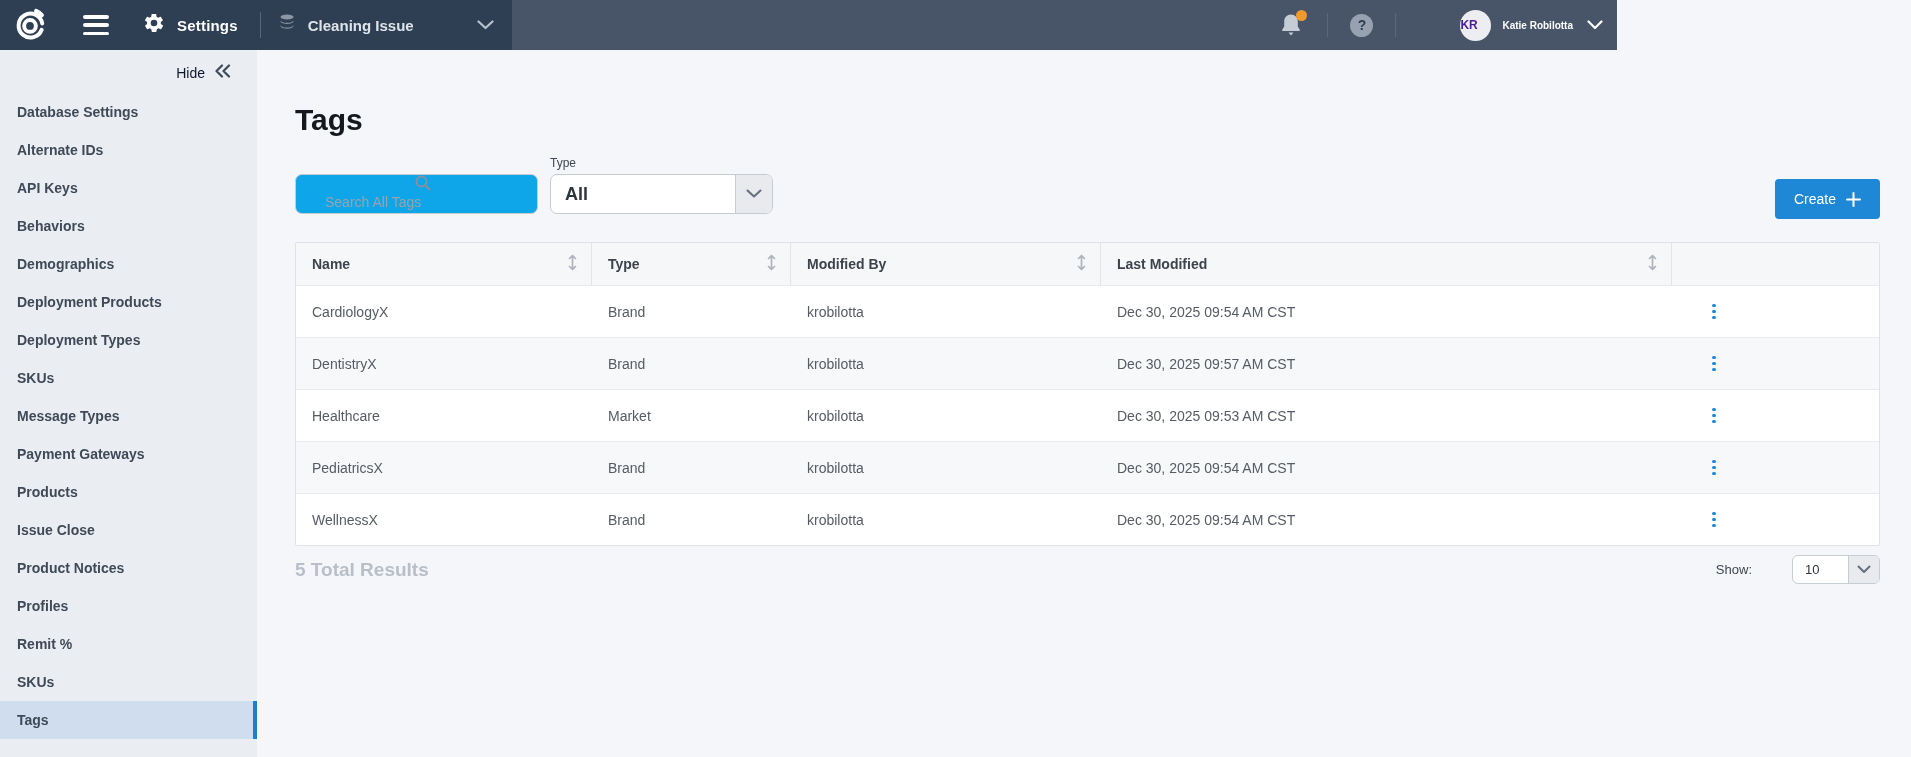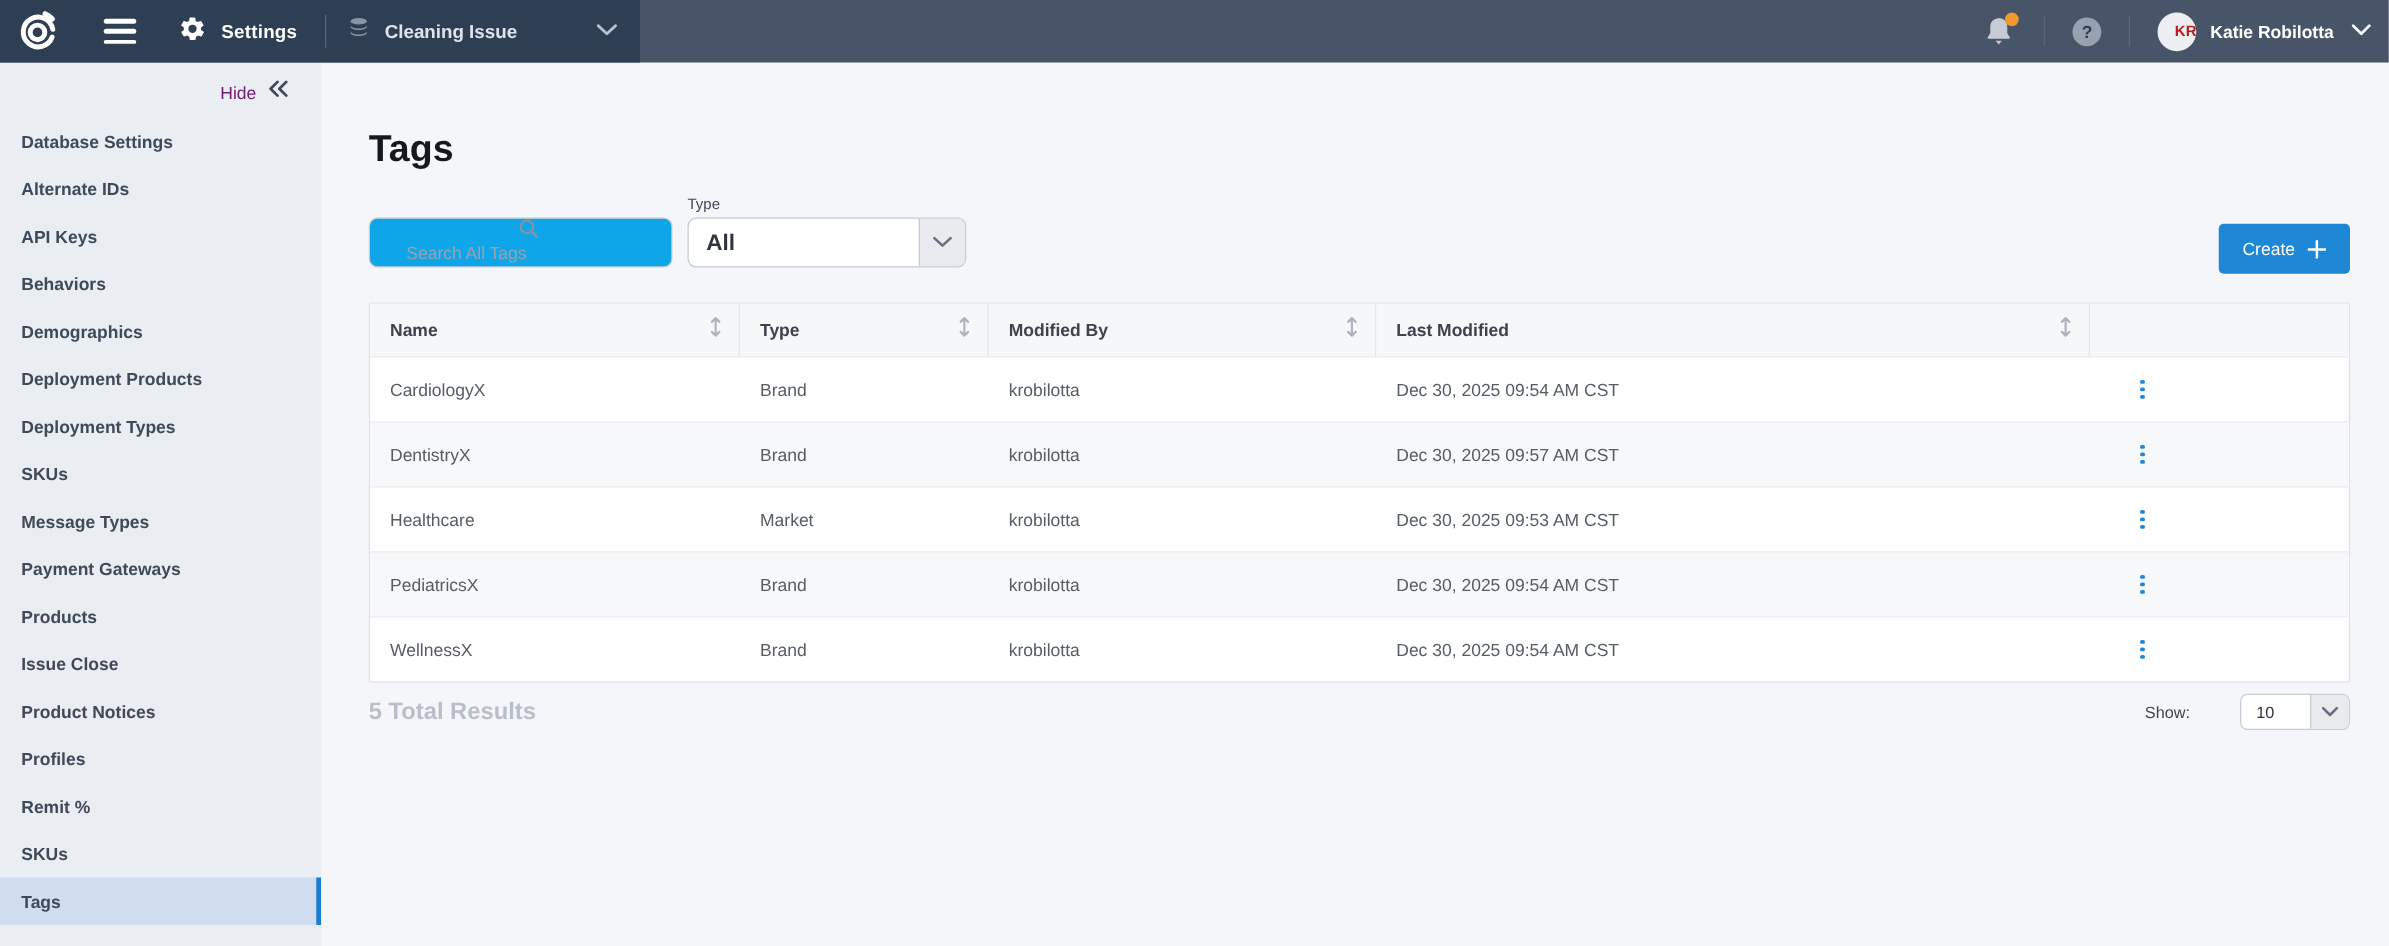--- a/index.html
+++ b/index.html
@@ -1,20 +1,20 @@
 <!DOCTYPE html>
 <html><head>
 <meta charset="utf-8">
 <style>
   * { margin:0; padding:0; box-sizing:border-box; }
   html,body { width:1911px; height:757px; overflow:hidden;
     font-family:"Liberation Sans", sans-serif; background:#f4f6f9; }
 
   
-  .topbar { position:absolute; top:0; left:0; width:1911px; height:50px;
+  .topbar { position:absolute; top:0; left:0; width:1617px; height:50px;
     background:#485568; display:flex; align-items:center; z-index:10; }
   .topbar-left { width:512px; height:50px; background:#2e3f54;
     display:flex; align-items:center; flex:0 0 auto; }
   .logo { width:34px; height:34px; margin-left:13px; display:flex; align-items:center; justify-content:center; }
   .hamburger { margin-left:36px; width:26px; height:20px; display:flex; flex-direction:column; justify-content:space-between; cursor:pointer; }
   .hamburger span { display:block; height:3.5px; background:#ffffff; border-radius:2px; }
   .settings-group { display:flex; align-items:center; margin-left:34px; cursor:pointer; }
   .settings-label { color:#ffffff; font-size:15px; font-weight:700; margin-left:12px; letter-spacing:.2px; }
   .topbar-divider { width:1px; height:26px; background:#57647a; margin-left:22px; }
   .db-selector { display:flex; align-items:center; flex:1; height:50px; cursor:pointer; }
@@ -24,31 +24,31 @@
 
   .topbar-right { margin-left:auto; display:flex; align-items:center; height:50px; padding-right:10px; }
   .bell-wrap { position:relative; width:26px; height:26px; cursor:pointer; }
   .bell-badge { position:absolute; top:-2px; right:-2px; width:11px; height:11px;
     border-radius:50%; background:#f09a2e; }
   .tb-sep { width:1px; height:24px; background:#5a6679; margin:0 22px; }
   .help-circle { width:23px; height:23px; border-radius:50%; background:#97a1af;
     color:#2c3c52; font-size:14px; font-weight:700; display:flex; align-items:center;
     justify-content:center; cursor:pointer; }
   .avatar { width:31px; height:31px; border-radius:50%; background:#eceef1;
-    color:#b91c1c; font-size:12px; font-weight:700; display:flex; align-items:center;
-    justify-content:flex-end; }
-  .user-name { color:#ffffff; font-size:14px; font-weight:700; margin-left:11px; }
+    color:#4c1d95; font-size:12px; font-weight:700; display:flex; align-items:center;
+    justify-content:flex-start;margin-left:42px; }
+  .user-name { color:#ffffff; font-size:10px; font-weight:700; margin-left:11px; }
   .user-chevron { margin-left:14px; margin-right:4px; cursor:pointer; }
 
   
   .sidebar { position:absolute; top:50px; left:0; width:257px; bottom:0;
     background:#eaedf2; }
   .hide-row { display:flex; justify-content:flex-end; align-items:center;
     padding:14px 26px 0 0; cursor:pointer; }
-  .hide-label { color:#701a75; font-size:14px; font-weight:400; margin-right:9px; }
+  .hide-label { color:#0f172a; font-size:14px; font-weight:400; margin-right:9px; }
   .nav { margin-top:11px; }
   .nav-item { height:38px; display:flex; align-items:center; padding-left:17px;
     font-size:14px; font-weight:600; color:#3e4a57; cursor:pointer; }
   .nav-item.selected { background:#d0ddee; border-right:4px solid #1b7ed3; }
 
   
   .main { position:absolute; top:50px; left:257px; right:0; bottom:0;
     background:#f4f6f9; padding:53px 31px 0 38px; }
   .page-title { font-size:30px; font-weight:700; color:#15181c; }
 

